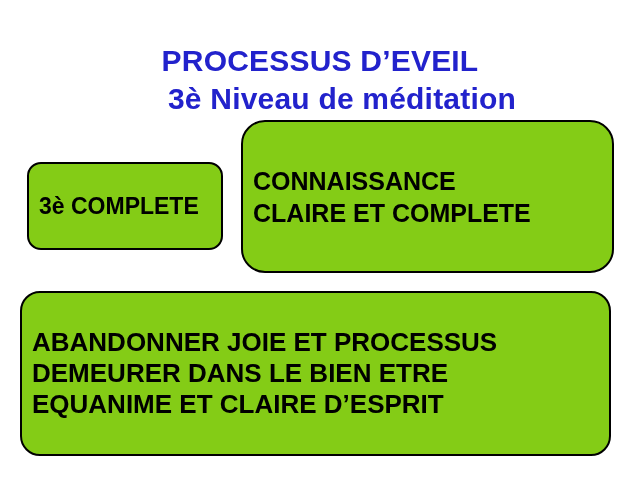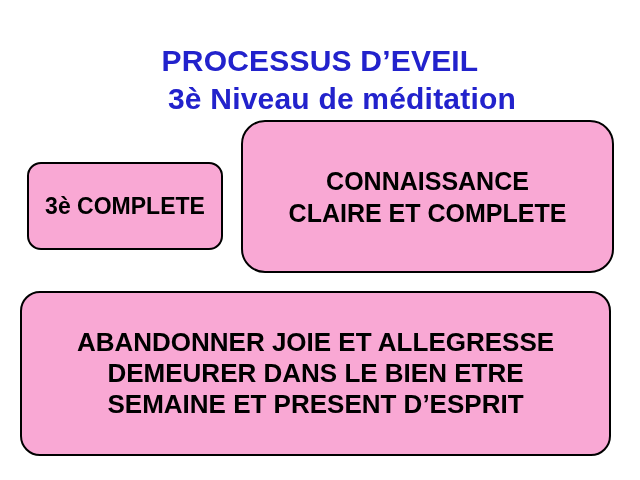--- a/index.html
+++ b/index.html
@@ -40,25 +40,24 @@
     font-size: 30px;
     white-space: nowrap;
     margin-left: 44px;
   }
 
   
   .rbox {
     position: absolute;
     box-sizing: border-box;
     border: 2px solid #000000;
-    background: #f9a8d4;
+    background: #84cc16;
     display: flex;
     align-items: center;
     justify-content: center;
-    text-align: center;
     color: #000000;
     font-weight: bold;
   }
 
   .box-semaine {
     left: 27px;
     top: 162px;
     width: 196px;
     height: 88px;
     border-radius: 14px;
@@ -111,19 +110,19 @@
 
   <div class="rbox box-connaissance">
     <div class="box-inner">
       <div class="line">CONNAISSANCE</div>
       <div class="line">CLAIRE ET COMPLETE</div>
     </div>
   </div>
 
   <div class="rbox box-abandonner">
     <div class="box-inner">
-      <div class="line">ABANDONNER JOIE ET ALLEGRESSE</div>
+      <div class="line">ABANDONNER JOIE ET PROCESSUS</div>
       <div class="line">DEMEURER DANS LE BIEN ETRE</div>
-      <div class="line">SEMAINE ET PRESENT D’ESPRIT</div>
+      <div class="line">EQUANIME ET CLAIRE D’ESPRIT</div>
     </div>
   </div>
 
 </div>
 
 </body></html>

